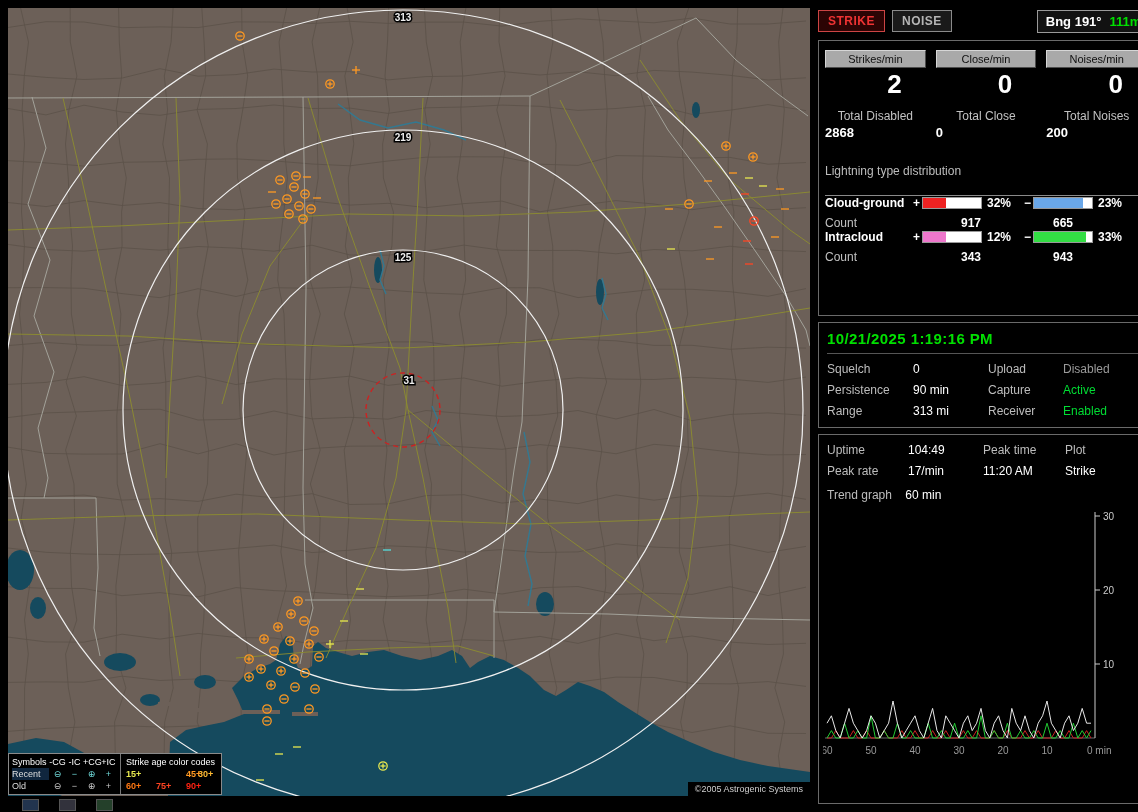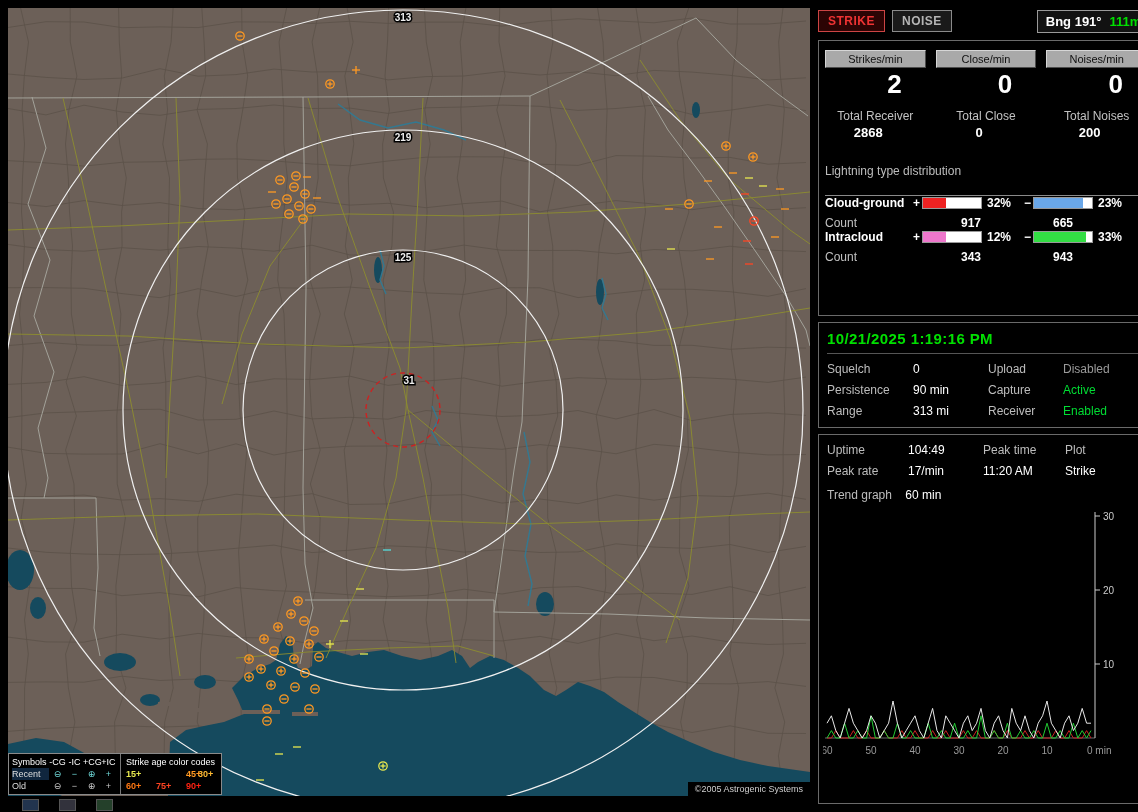--- a/index.html
+++ b/index.html
@@ -44,21 +44,21 @@
   .bng-box .b2{color:#00e000;}
 
   .panel{border:1px solid #6a6a6a;background:#000;box-sizing:border-box;}
   .panel-stats{height:276px;padding:9px 6px 6px 6px;}
   .grid3{display:grid;grid-template-columns:1fr 1fr 1fr;column-gap:10px;}
   .chip{background:#a9a9a9;color:#101010;text-align:center;font-size:11px;padding:2px 0;
         border:1px solid #d6d6d6;border-right-color:#4d4d4d;border-bottom-color:#4d4d4d;}
   .bignum{font-size:26px;font-weight:bold;color:#fff;text-align:right;padding-right:24px;
           line-height:1.25;}
   .totlab{color:#c2c2c2;font-size:12px;text-align:center;margin-top:8px;}
-  .totval{color:#fff;font-size:13px;font-weight:bold;text-align:center;padding-right:14px;margin-top:2px;}
+  .totval{color:#fff;font-size:13px;font-weight:bold;text-align:left;padding-right:14px;margin-top:2px;}
   .dist-title{margin-top:24px;color:#bdbdbd;font-size:12px;border-bottom:1px solid #8a8a8a;
               padding-bottom:17px;}
   .dist-row{display:flex;align-items:center;font-size:12px;color:#fff;font-weight:bold;}
   .dl{width:86px;}
   .sign{width:11px;text-align:center;}
   .bar{width:58px;height:10px;background:#fff;border:1px solid #999;overflow:hidden;}
   .bar i{display:block;height:100%;}
   .pct{width:40px;text-align:right;padding-right:4px;box-sizing:border-box;}
   .pct.left{text-align:left;padding-left:5px;}
   .count-row{display:flex;font-size:12px;margin-top:6px;}
@@ -491,21 +491,21 @@
       <span class="chip">Strikes/min</span>
       <span class="chip">Close/min</span>
       <span class="chip">Noises/min</span>
     </div>
     <div class="grid3">
       <span class="bignum">2</span>
       <span class="bignum">0</span>
       <span class="bignum">0</span>
     </div>
     <div class="grid3">
-      <span class="totlab">Total Receiver</span>
+      <span class="totlab">Total Disabled</span>
       <span class="totlab">Total Close</span>
       <span class="totlab">Total Noises</span>
     </div>
     <div class="grid3">
       <span class="totval">2868</span>
       <span class="totval">0</span>
       <span class="totval">200</span>
     </div>
 
     <div class="dist-title">Lightning type distribution</div>

